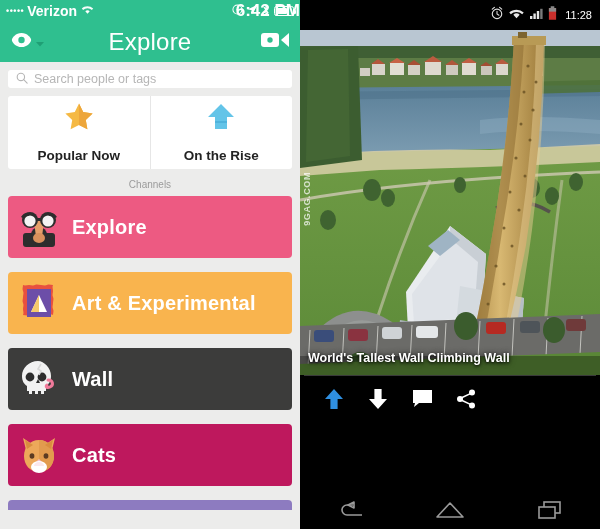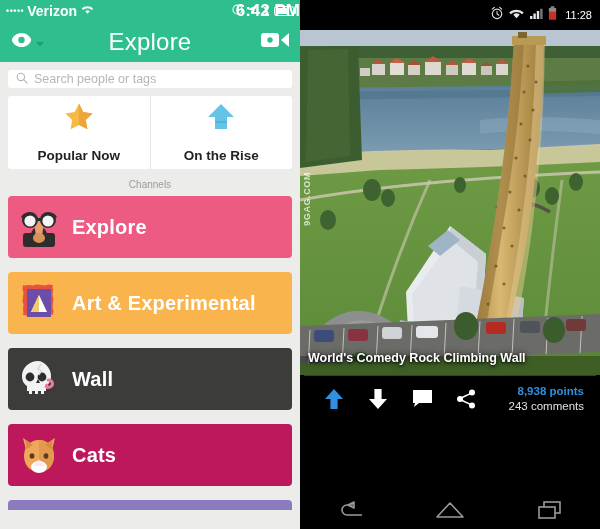--- a/index.html
+++ b/index.html
@@ -420,21 +420,21 @@
           <ellipse cx="166" cy="296" rx="12" ry="14"></ellipse>
             <ellipse cx="254" cy="300" rx="11" ry="13"></ellipse>
           <ellipse cx="60" cy="334" rx="13" ry="12"></ellipse>
         </g>
 
         <path d="M0 334 L300 322 L300 345 L0 345 Z" fill="#5a8737"></path>
 
         <rect x="0" y="326" width="300" height="19" fill="#000" opacity=".3"></rect>
       </svg>
       <div class="wm">9GAG.COM</div>
-      <div class="caption">World's Comedy Rock Climbing Wall</div>
+      <div class="caption">World's Tallest Wall Climbing Wall</div>
     </div>
 
     <div class="divider"></div>
 
     <div class="actionbar">
       <span class="act">
         <svg width="20" height="22" viewBox="0 0 20 22">
             <path d="M10 1 19 11h-5.4v10H6.4V11H1z" fill="#2F8FE0"></path>
           </svg>
       </span>
@@ -449,24 +449,20 @@
           </svg>
       </span>
       <span class="act">
         <svg width="20" height="20" viewBox="0 0 20 20">
             <circle cx="16" cy="3.6" r="3" fill="#fff"></circle>
             <circle cx="16" cy="16.4" r="3" fill="#fff"></circle>
             <circle cx="4" cy="10" r="3" fill="#fff"></circle>
             <path d="M5.6 8.8 14.4 4.6M5.6 11.2l8.8 4.2" stroke="#fff" stroke-width="1.5"></path>
           </svg>
       </span>
-      <span class="counts">
-        <div class="points">8,938 points</div>
-        <div class="comments">243 comments</div>
-      </span>
     </div>
 
     <div class="navbar-and">
       <span class="nav-btn">
         <svg width="26" height="18" viewBox="0 0 26 18">
             <path d="M25 14H10a5 5 0 0 1 0-10h6" fill="none" stroke="#9a9a9a" stroke-width="1.6"></path>
             <path d="M17 1l-6 3 6 3z" fill="none" stroke="#9a9a9a" stroke-width="1.6" stroke-linejoin="round"></path>
           </svg>
       </span>
       <span class="nav-btn">

